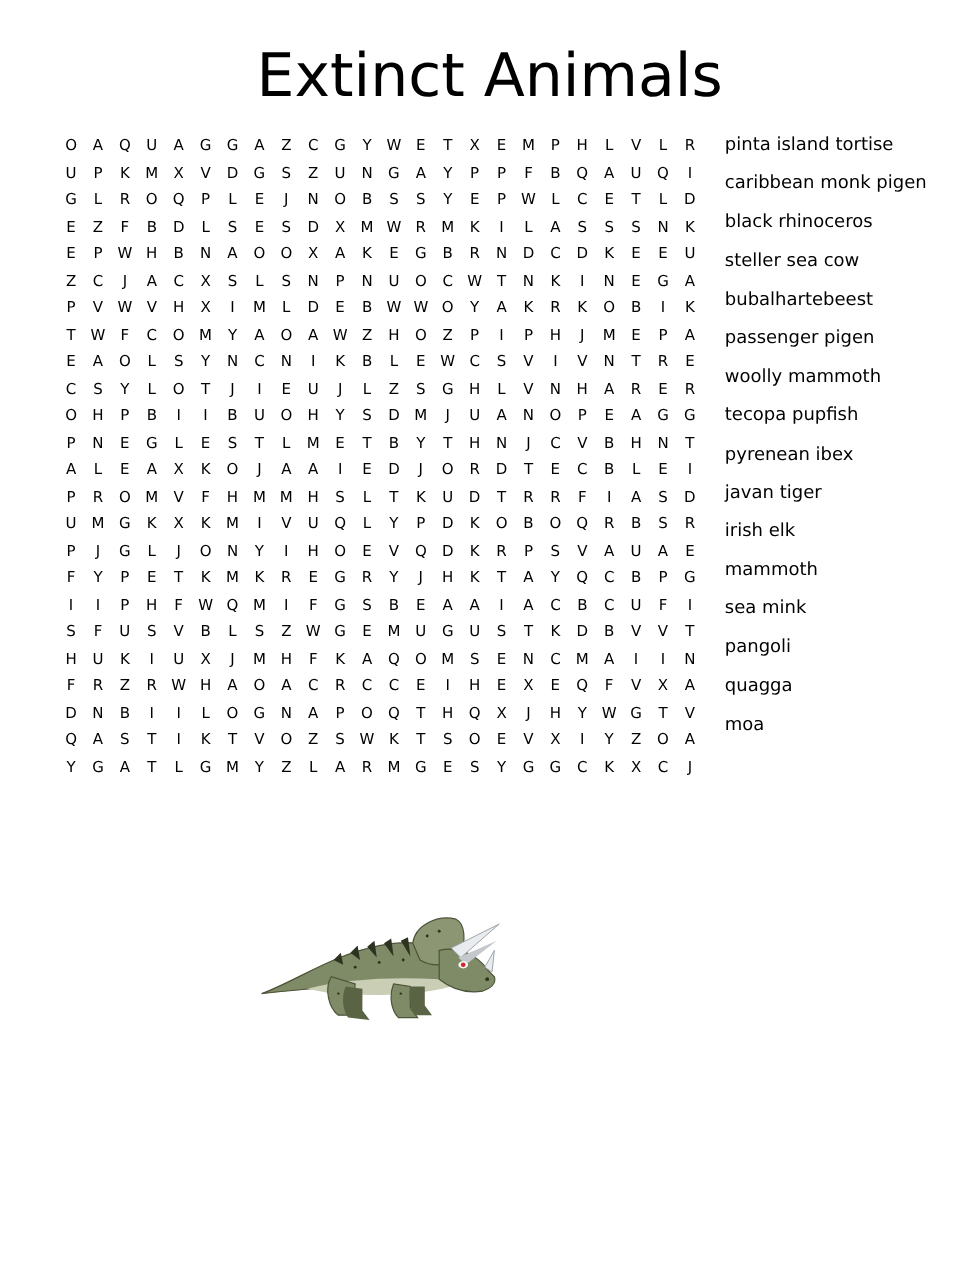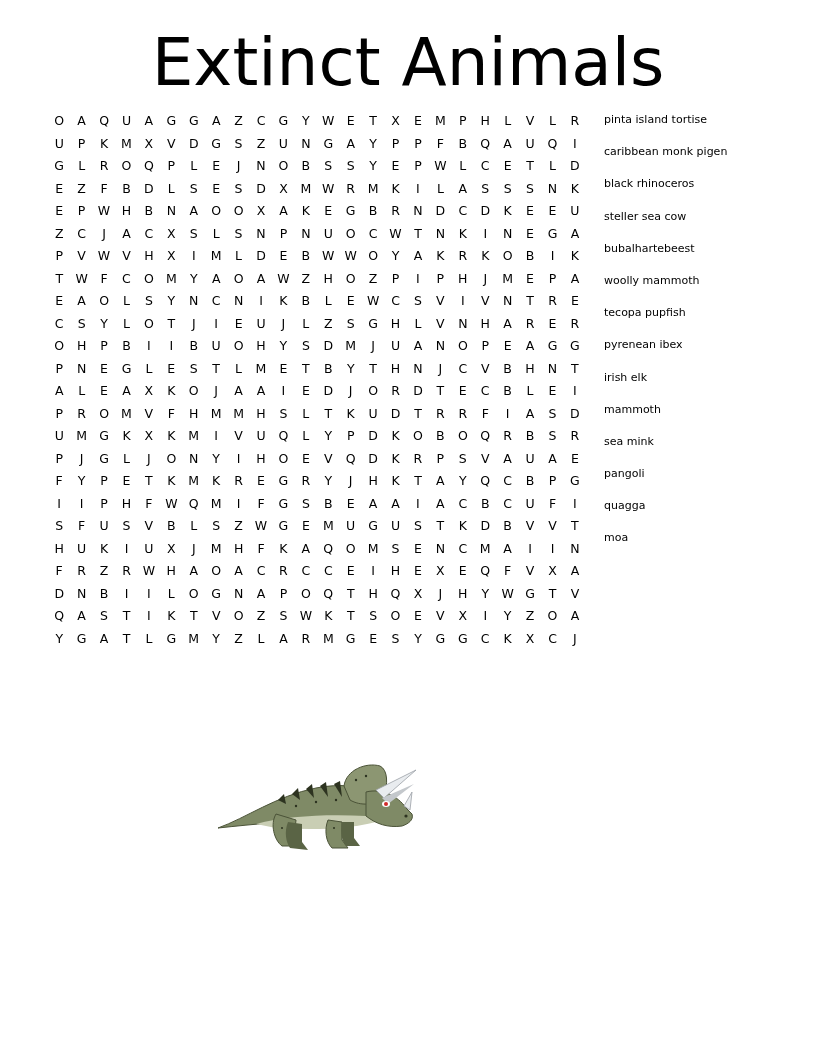--- a/index.html
+++ b/index.html
@@ -1,26 +1,26 @@
 <!DOCTYPE html>
 <html><head>
   <meta charset="utf-8">
   <style>
     html, body { margin: 0; padding: 0; background: #ffffff; }
     body { width: 816px; height: 1056px; position: relative; overflow: hidden;
            font-family: "DejaVu Sans", sans-serif; color: #000; }
     .title { position: absolute; left: 0; top: 33px; width: 816px; text-align: center;
-             font-size: 66px; line-height: 60px; font-family: "DejaVu Sans", sans-serif;
+             font-size: 50px; line-height: 60px; font-family: "DejaVu Sans", sans-serif;
              letter-spacing: 0px; }
     .grid { position: absolute; left: 48px; top: 110px; }
     .grid-row { display: flex; height: 22.5px; }
     .cell { width: 22.43px; text-align: center; font-size: 12.5px; line-height: 22.5px;
             font-family: "DejaVu Sans", sans-serif; }
     .wordlist { position: absolute; left: 604px; top: 109px; }
-    .word { height: 32.2px; font-size: 11px; line-height: 22px; white-space: nowrap;
+    .word { height: 32.2px; font-size: 15px; line-height: 22px; white-space: nowrap;
             font-family: "DejaVu Sans", sans-serif; }
     .dino { position: absolute; left: 216px; top: 762px; width: 204px; height: 92px; }
   </style>
 </head>
 <body>
 
 <div class="title">Extinct Animals</div>
 
 <div class="grid" id="grid">
     <div class="grid-row">
@@ -648,23 +648,25 @@
       <span class="cell">J</span>
     </div>
   </div>
 
 <div class="wordlist" id="wordlist">
     <div class="word">pinta island tortise</div>
     <div class="word">caribbean monk pigen</div>
     <div class="word">black rhinoceros</div>
     <div class="word">steller sea cow</div>
     <div class="word">bubalhartebeest</div>
+    <div class="word">passenger pigen</div>
     <div class="word">woolly mammoth</div>
     <div class="word">tecopa pupfish</div>
     <div class="word">pyrenean ibex</div>
+    <div class="word">javan tiger</div>
     <div class="word">irish elk</div>
     <div class="word">mammoth</div>
     <div class="word">sea mink</div>
     <div class="word">pangoli</div>
     <div class="word">quagga</div>
     <div class="word">moa</div>
   </div>
 
 <div class="dino">
   <svg width="204" height="92" viewBox="0 0 204 92" xmlns="http://www.w3.org/2000/svg">

